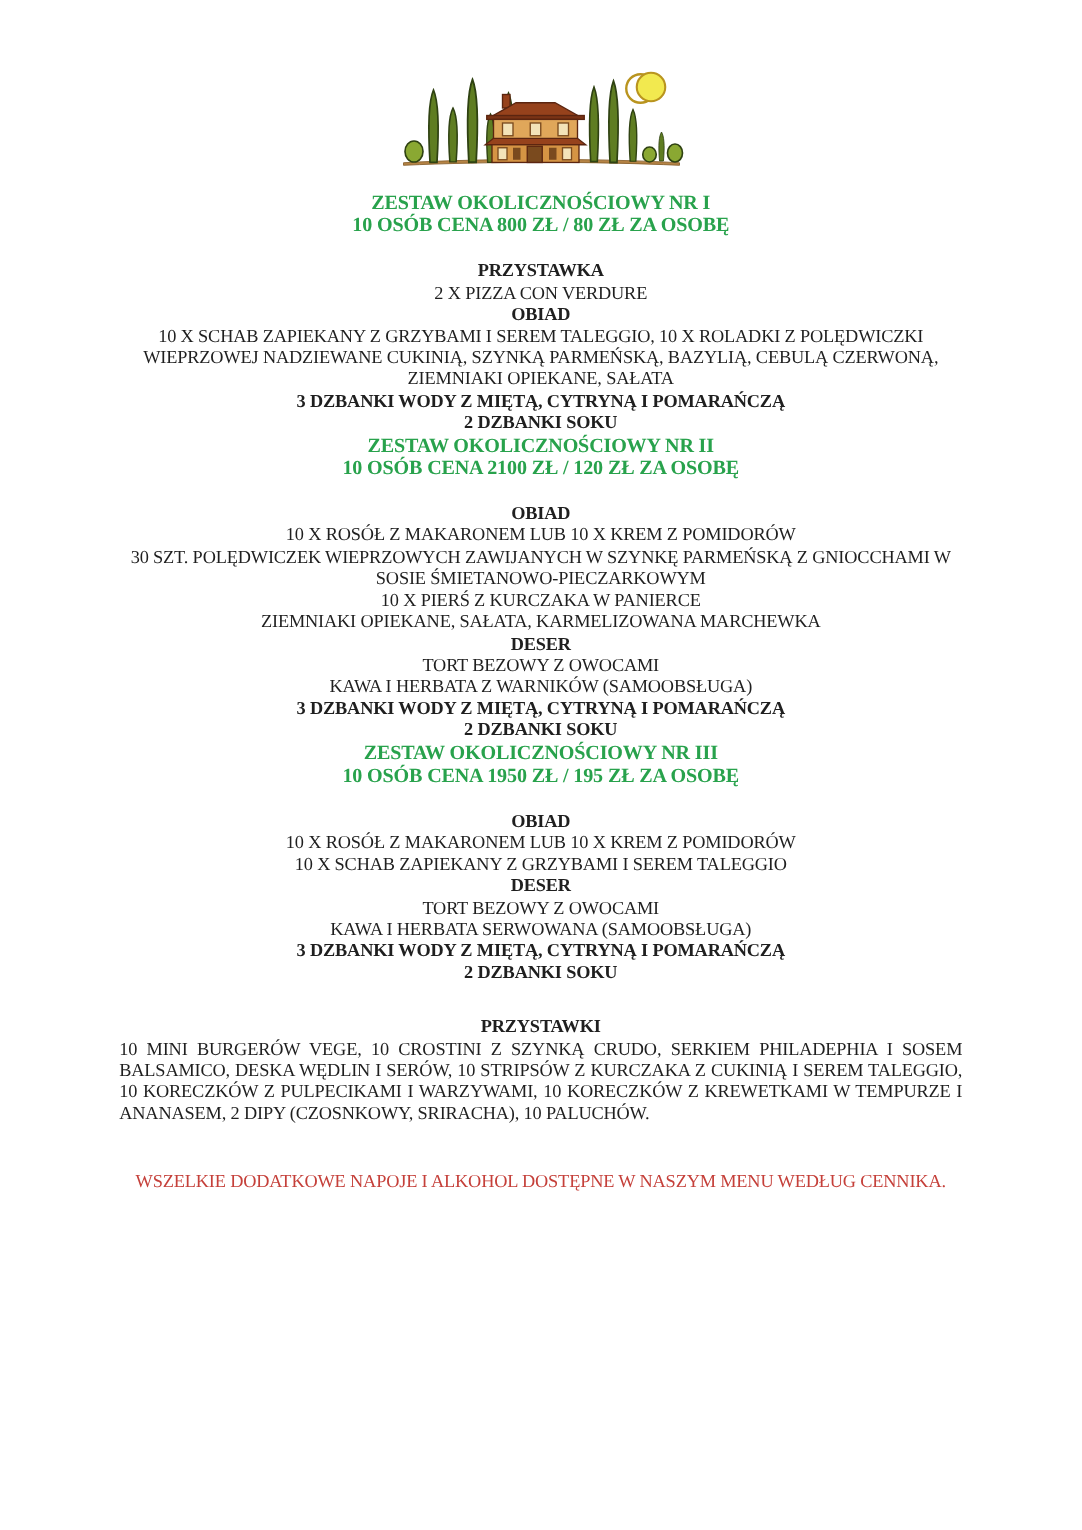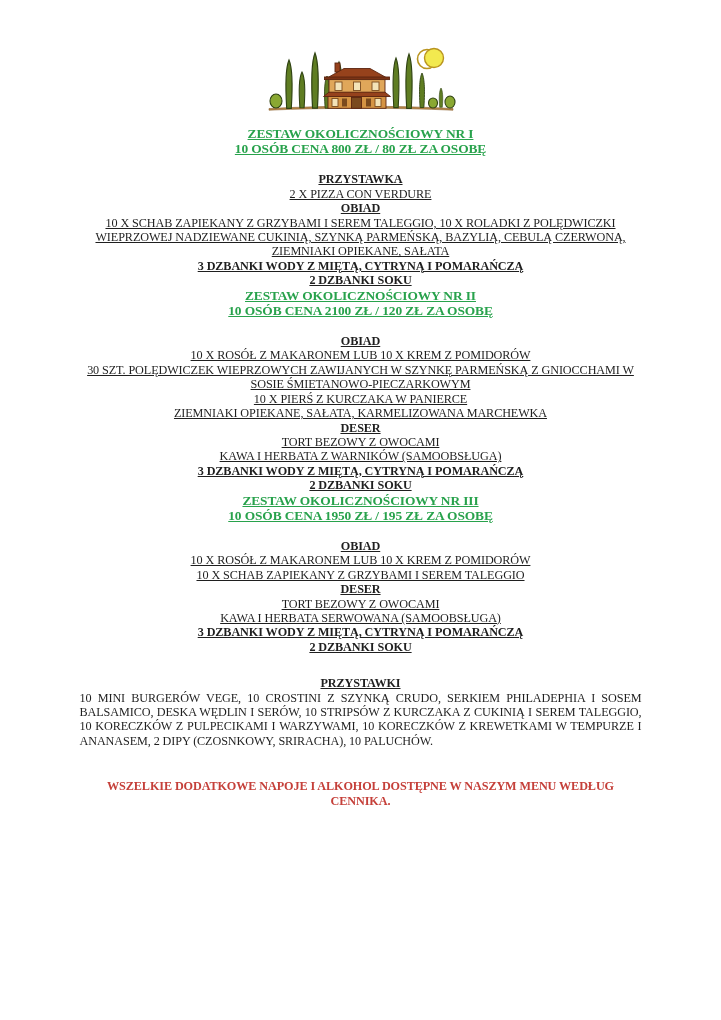--- a/index.html
+++ b/index.html
@@ -44,32 +44,31 @@
   .logo-wrap svg{display:inline-block;}
   .section{}
   .section.first{margin-top:2px;}
   .heading{
     color:var(--green);
     font-weight:bold;
     font-size:13.4px;
     line-height:15.2px;
     margin-bottom:16px;
   }
-  .ln{min-height:14.4px;text-decoration:underline;}
+  .ln{min-height:14.4px;}
   .b{font-weight:bold;}
   .appetizers{margin-top:22px;}
   .appetizers .para{
     text-align:justify;
     margin-top:0;
   }
   .footer-note{
     margin-top:31px;
     color:var(--red);
     text-align:center;
-    font-weight:bold;
   }
 </style>
 </head>
 <body>
 
 <div class="page">
 
   <div class="logo-wrap">
     <svg width="192" height="72" viewBox="0 0 192 72" aria-hidden="true">
       <defs>

